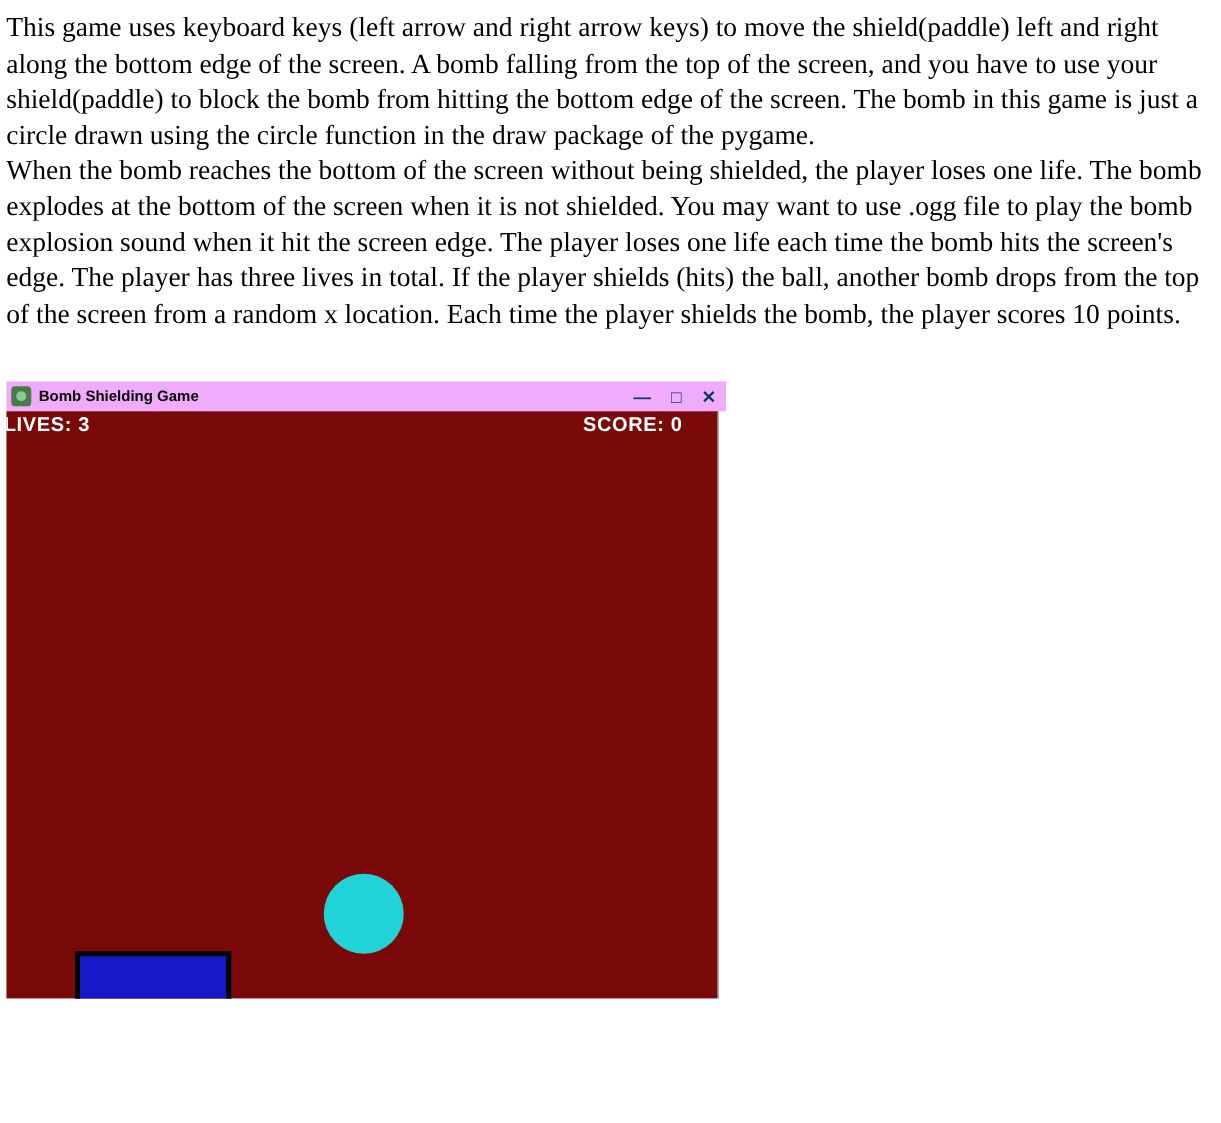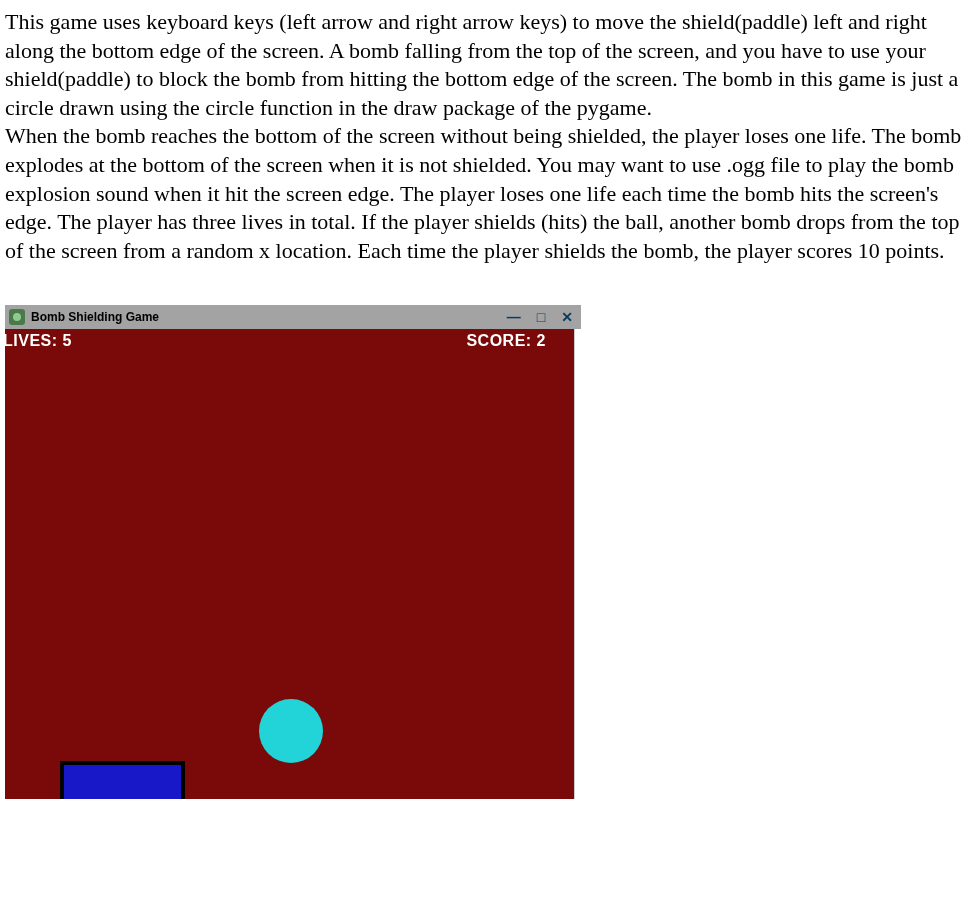--- a/index.html
+++ b/index.html
@@ -25,21 +25,21 @@
     .game-window {
       width: 576px;
       height: 494px;
       background: #fff;
       position: relative;
       overflow: hidden;
       margin-top: 10px;
     }
     .title-bar {
       height: 24px;
-      background: #a3a3a3;
+      background: #f0abfc;
       display: flex;
       align-items: center;
       justify-content: space-between;
       padding: 0 8px 0 4px;
       color: #000;
       font-family: Arial, sans-serif;
       font-size: 12px;
       font-weight: bold;
     }
     .title-left {
@@ -135,20 +135,20 @@
       <span>Bomb Shielding Game</span>
     </div>
     <div class="window-controls">
       <span>—</span>
       <span>□</span>
       <span>✕</span>
     </div>
   </div>
   <div class="game-canvas">
     <div class="hud">
-      <span class="hud-lives">LIVES: 5</span>
-      <span class="hud-score">SCORE: 2</span>
+      <span class="hud-lives">LIVES: 3</span>
+      <span class="hud-score">SCORE: 0</span>
     </div>
     <div class="bomb"></div>
     <div class="paddle"></div>
   </div>
 
 </div>
 
 </body></html>

